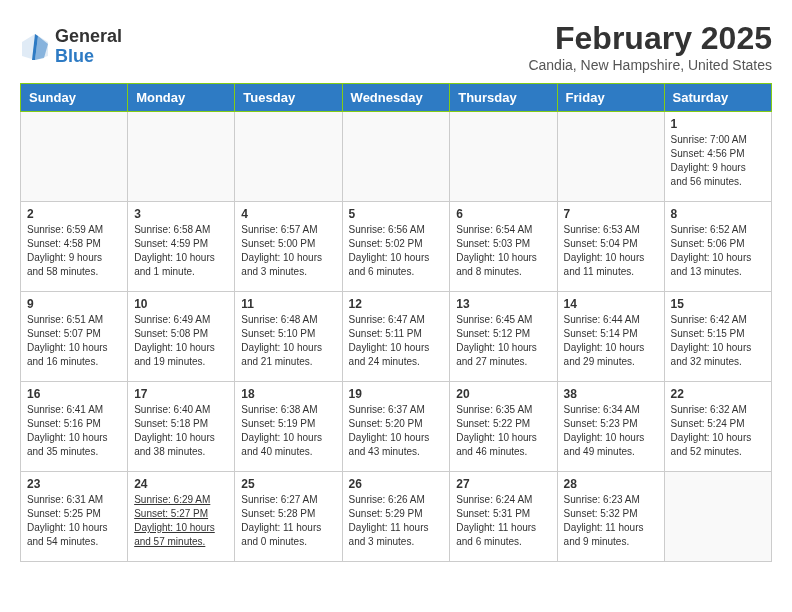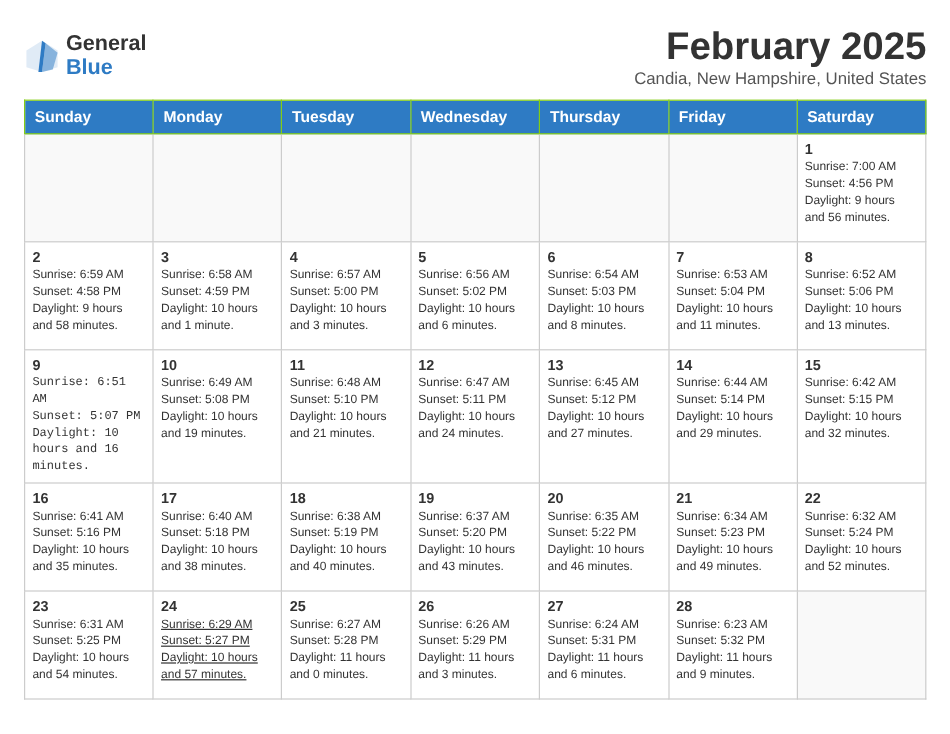--- a/index.html
+++ b/index.html
@@ -179,21 +179,21 @@
         <td>
           <span class="day-num">8</span>
           <div class="day-info" style="white-space: pre-line;">Sunrise: 6:52 AM
 Sunset: 5:06 PM
 Daylight: 10 hours and 13 minutes.</div>
         </td>
       </tr>
       <tr>
         <td>
           <span class="day-num">9</span>
-          <div class="day-info" style="white-space: pre-line; font-family: Liberation Mono, monospace;">Sunrise: 6:51 AM
+          <div class="day-info" style="white-space: pre-line;">Sunrise: 6:51 AM
 Sunset: 5:07 PM
 Daylight: 10 hours and 16 minutes.</div>
         </td>
         <td>
           <span class="day-num">10</span>
           <div class="day-info" style="white-space: pre-line;">Sunrise: 6:49 AM
 Sunset: 5:08 PM
 Daylight: 10 hours and 19 minutes.</div>
         </td>
         <td>
@@ -252,21 +252,21 @@
 Sunset: 5:20 PM
 Daylight: 10 hours and 43 minutes.</div>
         </td>
         <td>
           <span class="day-num">20</span>
           <div class="day-info" style="white-space: pre-line;">Sunrise: 6:35 AM
 Sunset: 5:22 PM
 Daylight: 10 hours and 46 minutes.</div>
         </td>
         <td>
-          <span class="day-num">21</span>
+          <span class="day-num">38</span>
           <div class="day-info" style="white-space: pre-line;">Sunrise: 6:34 AM
 Sunset: 5:23 PM
 Daylight: 10 hours and 49 minutes.</div>
         </td>
         <td>
           <span class="day-num">22</span>
           <div class="day-info" style="white-space: pre-line;">Sunrise: 6:32 AM
 Sunset: 5:24 PM
 Daylight: 10 hours and 52 minutes.</div>
         </td>

